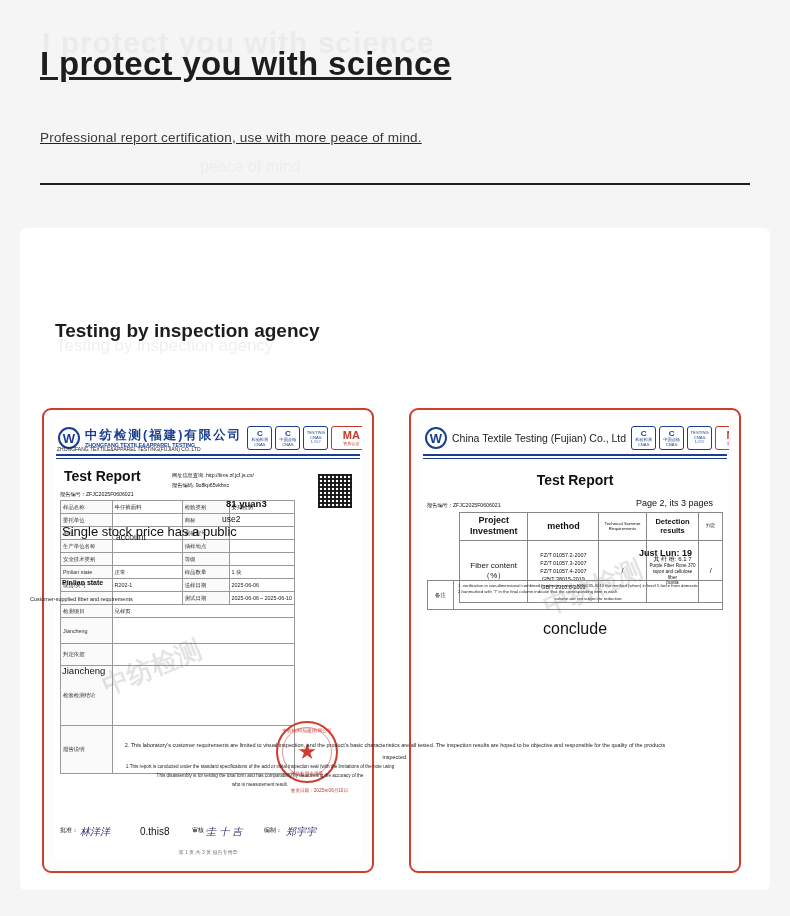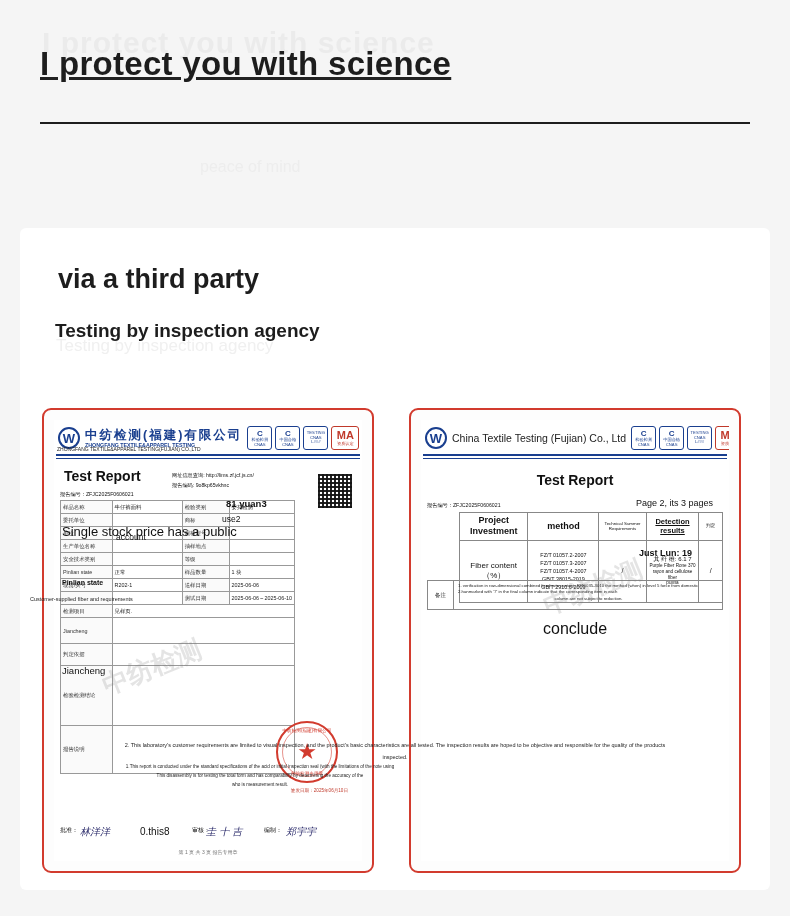--- a/index.html
+++ b/index.html
@@ -135,21 +135,21 @@
 
   .marks { display: flex; gap: 3px; margin-left: auto; align-items: center; }
   .mark {
     width: 25px; height: 24px; border: 1px solid #1a3f8f; border-radius: 3px;
     font-size: 4.2px; color: #1a3f8f; text-align: center;
     display: flex; flex-direction: column; align-items: center; justify-content: center;
     line-height: 1.15; flex: none; padding: 1px;
   }
   .mark .m-glyph { font-size: 8px; font-weight: bold; }
   .mark-ma {
-    border-color: #c0392b; color: #c0392b; width: 28px;
+    border-color: #c0392b; color: #c0392b; width: 40px;
   }
   .mark-ma .m-glyph { font-size: 11px; }
 
   .hrule { position: absolute; left: 2px; right: 2px; height: 1px; background: #1a3f8f; }
 
   .doc-title {
     position: absolute; width: 100%; text-align: center;
     font-size: 14px; font-weight: bold; color: #111;
   }
 
@@ -236,26 +236,26 @@
     position: absolute; font-size: 5.5px; color: #222; white-space: nowrap;
     text-align: center;
   }
 </style>
 </head>
 <body>
 
 <div class="header">
   <div class="ghost-title">I protect you with science</div>
   <h1 class="main-title">I protect you with science</h1>
+  <div class="subtitle">Professional report certification, use with more peace of mind.</div>
   <div class="ghost-sub">peace of mind</div>
 </div>
 <div class="rule"></div>
 
 <div class="card">
-  <div class="card-title">via a third party</div>
   <div class="card-ghost">Testing by inspection agency</div>
   <div class="card-sub">Testing by inspection agency</div>
 
   <div class="report" id="report-left">
     <div class="doc">
 
       <div class="doc-head">
         <div class="logo-circle">W</div>
         <div class="cn-name">
           <div class="cn-big">中纺检测(福建)有限公司</div>
@@ -450,21 +450,21 @@
             <col style="width:27%">
             <col style="width:18%">
             <col style="width:20%">
             <col style="width:9%">
           </colgroup>
         <thead>
           <tr>
             <th>Project Investment</th>
             <th>method</th>
             <th class="tiny" style="font-size:4.4px;font-weight:normal;">Technical Summer Requirements</th>
-            <th style="font-size:7.5px;text-decoration:underline;">Detection results</th>
+            <th style="font-size:7.5px;">Detection results</th>
             <th class="tiny" style="font-weight:normal;">判定</th>
           </tr>
         </thead>
         <tbody>
           <tr>
             <td style="height:62px;font-size:8px;">Fiber content（%）</td>
             <td class="meth">
               <div>FZ/T 01057.2-2007</div>
               <div>FZ/T 01057.3-2007</div>
               <div>FZ/T 01057.4-2007</div>

